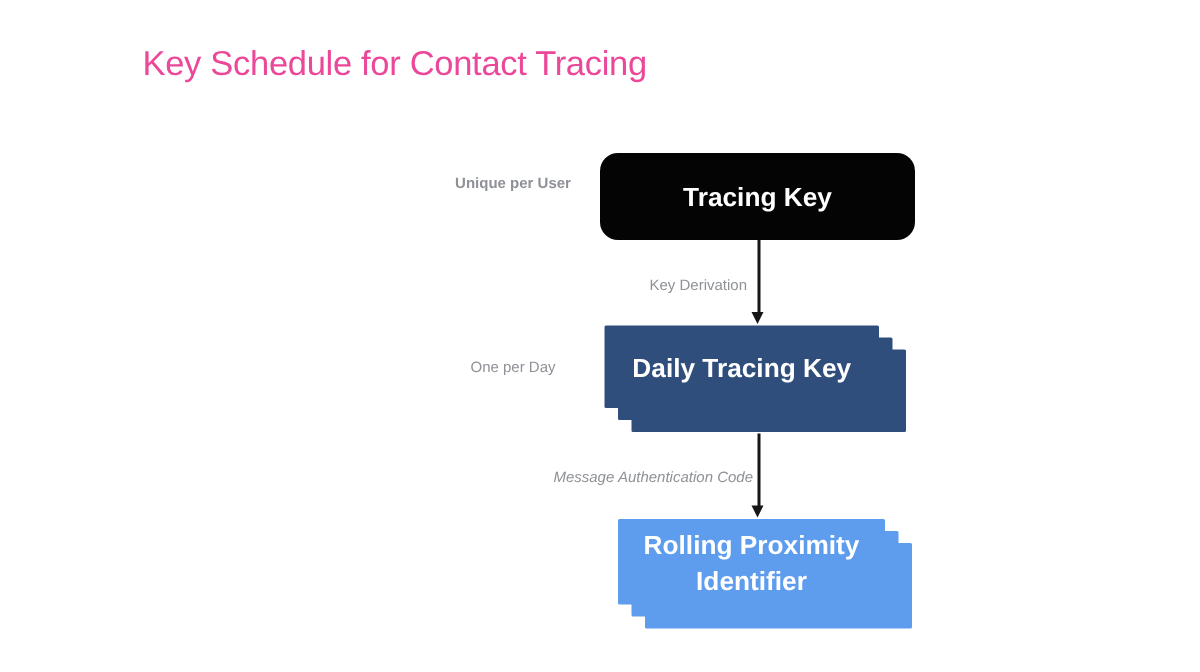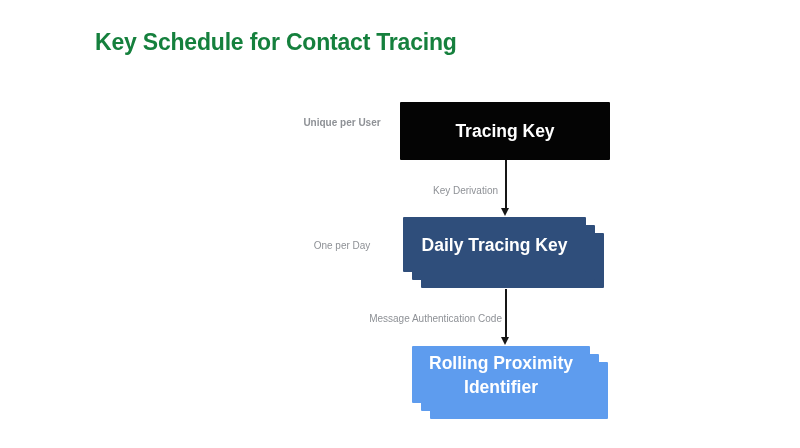--- a/index.html
+++ b/index.html
@@ -11,38 +11,38 @@
     overflow: hidden;
     font-family: "Liberation Sans", sans-serif;
   }
   .title {
     position: absolute;
     left: 95px;
     top: 28px;
     margin: 0;
     font-size: 23px;
     line-height: 28px;
-    font-weight: 700;
+    font-weight: 400;
     letter-spacing: -0.2px;
-    color: #15803d;
+    color: #ec4899;
   }
   
   .node-label {
     color: #ffffff;
     font-size: 17.5px;
     font-weight: 700;
     text-align: center;
     line-height: 24px;
   }
   .box1 {
     position: absolute;
     left: 400px; top: 102px;
     width: 210px; height: 58px;
     display: flex; align-items: center; justify-content: center;
-    border-radius: 1px;
+    border-radius: 12px;
   }
   .stack { position: absolute; }
   .stack .card { position: absolute; border-radius: 1px; }
   .stack .card-back2 { left: 18px; top: 16px; }
   .stack .card-back1 { left: 9px;  top: 8px;  }
   .stack .card-front {
     left: 0; top: 0;
     display: flex; align-items: center; justify-content: center;
   }
   .stack2 { left: 403px; top: 217px; width: 201px; height: 89px; }
@@ -71,21 +71,21 @@
     position: absolute;
     color: #8E9196;
     font-size: 10px;
     line-height: 13px;
   }
   .side-label { text-align: center; }
   .sl1 { left: 262px; top: 116px; width: 160px; font-weight: bold; }
   .sl2 { left: 262px; top: 239px; width: 160px; }
   .sl3 { left: 298px; top: 357px; width: 88px; }
   .el1 { right: 302px; top: 184px; white-space: nowrap; }
-  .el2 { right: 298px; top: 312px; white-space: nowrap; }
+  .el2 { right: 298px; top: 312px; white-space: nowrap; font-style: italic; }
 </style>
 </head>
 <body>
 
 <div class="stage">
 
   <h1 class="title">Key Schedule for Contact Tracing</h1>
 
   <div class="side-label sl1">Unique per User</div>
   <div class="side-label sl2">One per Day</div>

